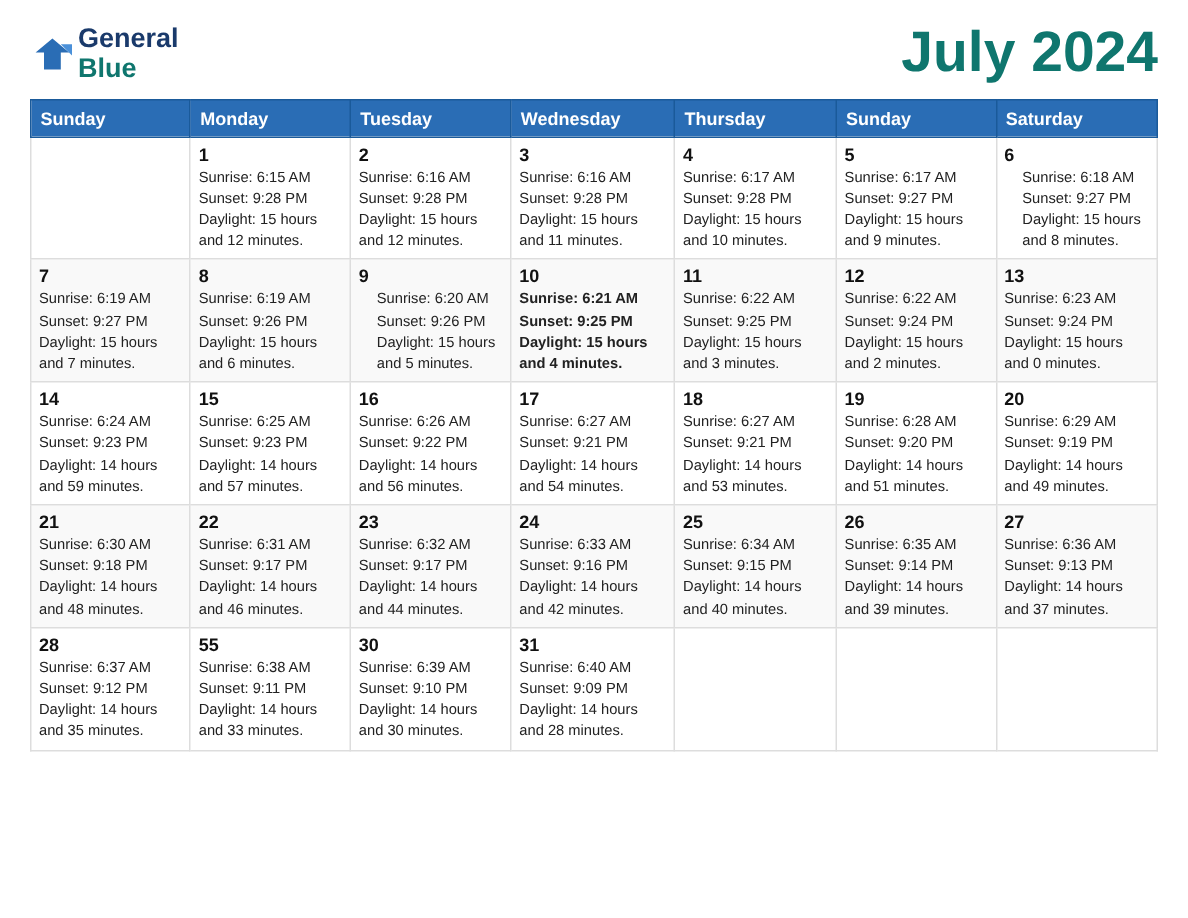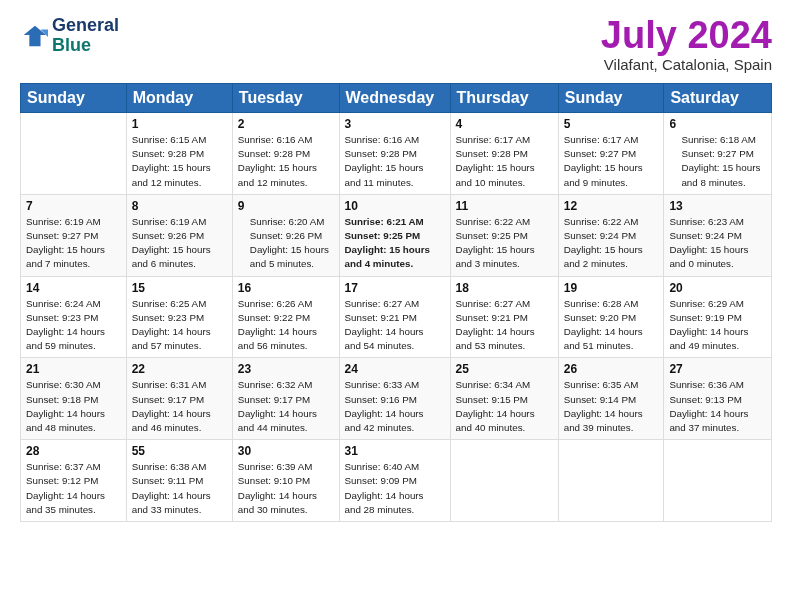--- a/index.html
+++ b/index.html
@@ -36,39 +36,39 @@
     .logo-icon {
       width: 28px;
       height: 28px;
     }
     .title-block {
       text-align: right;
     }
     .month-title {
       font-size: 38px;
       font-weight: bold;
-      color: #a21caf;
+      color: #0f766e;
       line-height: 1;
     }
     .subtitle {
       font-size: 15px;
       color: #333;
       margin-top: 2px;
     }
     .calendar {
       width: 100%;
       border-collapse: collapse;
       font-size: 10.5px;
     }
     .calendar th {
       background: #2a6db5;
       color: #fff;
       text-align: left;
       padding: 5px 6px;
-      font-size: 16px;
+      font-size: 12px;
       font-weight: bold;
       border: 1px solid #1a5a9a;
     }
     .calendar td {
       vertical-align: top;
       padding: 4px 5px;
       border: 1px solid #ddd;
       width: 113px;
       min-height: 80px;
       height: 80px;
@@ -102,21 +102,20 @@
         <polygon points="16,4 28,14 22,14 22,26 10,26 10,14 4,14" fill="#2a6db5"></polygon>
         <polygon points="22,8 30,8 30,16" fill="#4a90d9"></polygon>
       </svg>
       <div class="logo-text">
         <div>General</div>
         <div style="color:#0f766e;">Blue</div>
       </div>
     </div>
     <div class="title-block">
       <div class="month-title">July 2024</div>
-      <div class="subtitle">Vilafant, Catalonia, Spain</div>
     </div>
   </div>
 
   <table class="calendar">
     <thead>
       <tr>
       <th>Sunday</th>
           <th>Monday</th>
           <th>Tuesday</th>
           <th>Wednesday</th>

